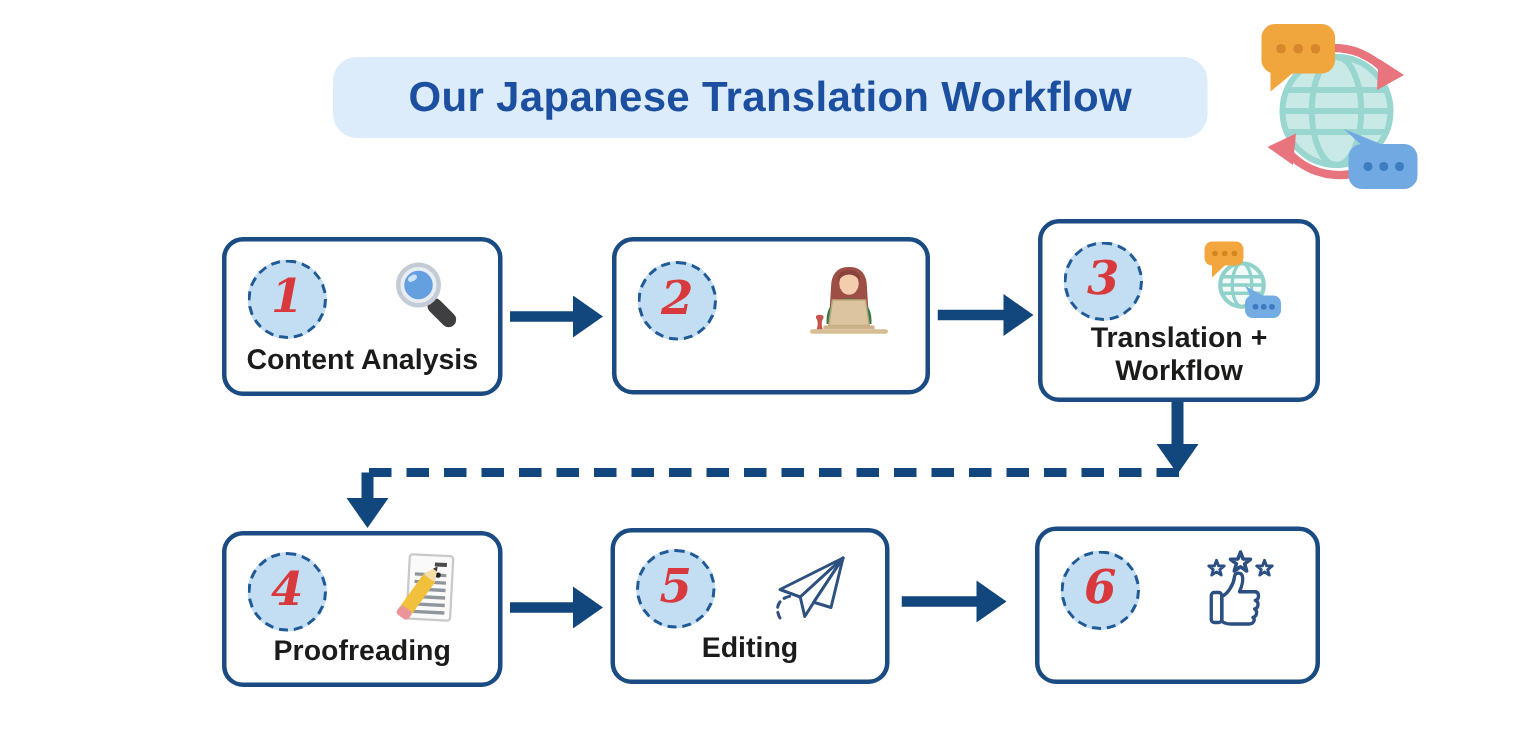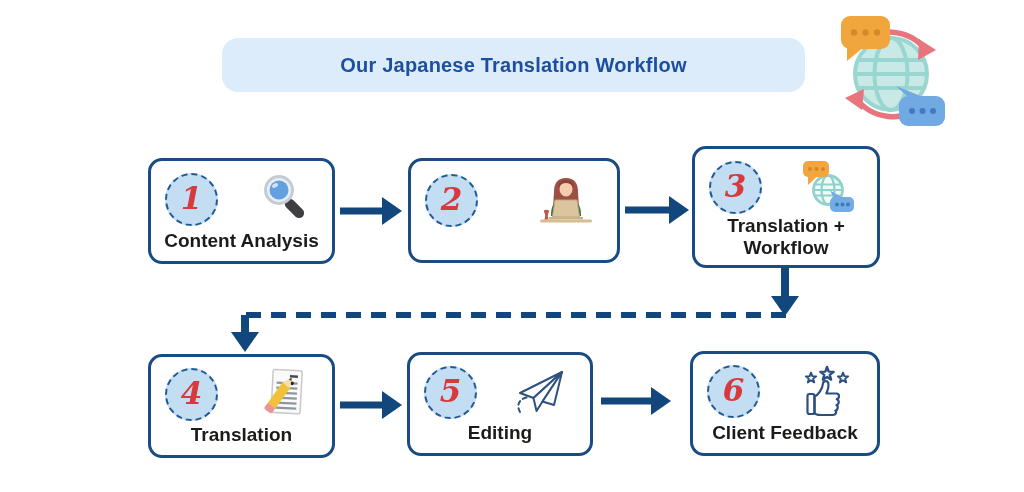--- a/index.html
+++ b/index.html
@@ -7,21 +7,21 @@
     position:relative;width:1024px;height:492px;background:#ffffff;
     font-family:"Liberation Sans",sans-serif;overflow:hidden;
   }
   
   .title-panel{
     position:absolute;left:222px;top:38px;width:583px;height:54px;
     background:#dcecfa;border-radius:16px;
     display:flex;align-items:center;justify-content:center;
   }
   .title-text{
-    font-size:20px;font-weight:bold;color:#1c4f9f;letter-spacing:.2px;
+    font-size:28px;font-weight:bold;color:#1c4f9f;letter-spacing:.2px;
   }
   
   .step-box{
     position:absolute;background:#ffffff;border:3px solid #1a4b82;border-radius:14px;
     box-sizing:border-box;display:flex;flex-direction:column;
   }
   .step-top{
     display:flex;align-items:center;justify-content:space-between;
     padding:8px 22px 0 14px;height:62px;
   }
@@ -173,21 +173,21 @@
           </g>
           <g transform="rotate(36 18 33)">
             <rect x="13.5" y="16" width="9.5" height="26" fill="#f1c13b"></rect>
             <rect x="13.5" y="41" width="9.5" height="7" rx="2.5" fill="#ec9599"></rect>
             <polygon points="13.5,16 23,16 18.2,6.5" fill="#f6dca6"></polygon>
             <polygon points="16.6,9.5 19.8,9.5 18.2,6.5" fill="#3d3d3d"></polygon>
           </g>
         </svg>
       </span>
     </div>
-    <div class="step-label">Translation</div>
+    <div class="step-label">Proofreading</div>
   </div>
 
   <div class="step-box" id="b5">
     <div class="step-top">
       <div class="num-circle">
         <span class="num-text">5</span>
       </div>
       <span class="step-icon">
         <svg width="56" height="50" viewBox="0 0 56 50">
           <g fill="#fdfdfd" stroke="#2e5180" stroke-width="2" stroke-linejoin="round">
@@ -217,21 +217,20 @@
             <use href="#star" transform="translate(28,9)"></use>
             <use href="#star" transform="translate(44,13) scale(0.78)"></use>
           </g>
           <g fill="none" stroke="#2a4f80" stroke-width="2.2" stroke-linejoin="round" stroke-linecap="round" transform="translate(0,5)">
             <rect x="8.5" y="24" width="7" height="20" rx="2"></rect>
             <path d="M15.5 42.5 L15.5 26.5 C19 25.5 23.5 19 24 13.5 C24.2 10.5 28.5 10.2 29.3 13.2 C30 16.2 28.6 20.5 27.3 23.5 L37.5 23.5 C40.8 23.5 40.8 28.6 37.8 29.2 C40.6 30 40.2 34.6 37.4 35 C39.6 36 39 40.2 36.3 40.6 C38 41.8 37 45 33.8 45 L22 45 C18.7 45 15.8 44 15.5 42.5 Z"></path>
           </g>
         </svg>
       </span>
     </div>
-    <div class="step-label">Client Feedback</div>
   </div>
 
   <div class="h-arrow" style="left:340px;top:197px">
     <svg width="62" height="28" viewBox="0 0 62 28">
         <rect y="10.5" width="44" height="7" fill="#12477e"></rect>
         <polygon points="42,0 62,14 42,28" fill="#12477e"></polygon>
       </svg>
   </div>
   <div class="h-arrow" style="left:625px;top:196px">
     <svg width="64" height="28" viewBox="0 0 64 28">

